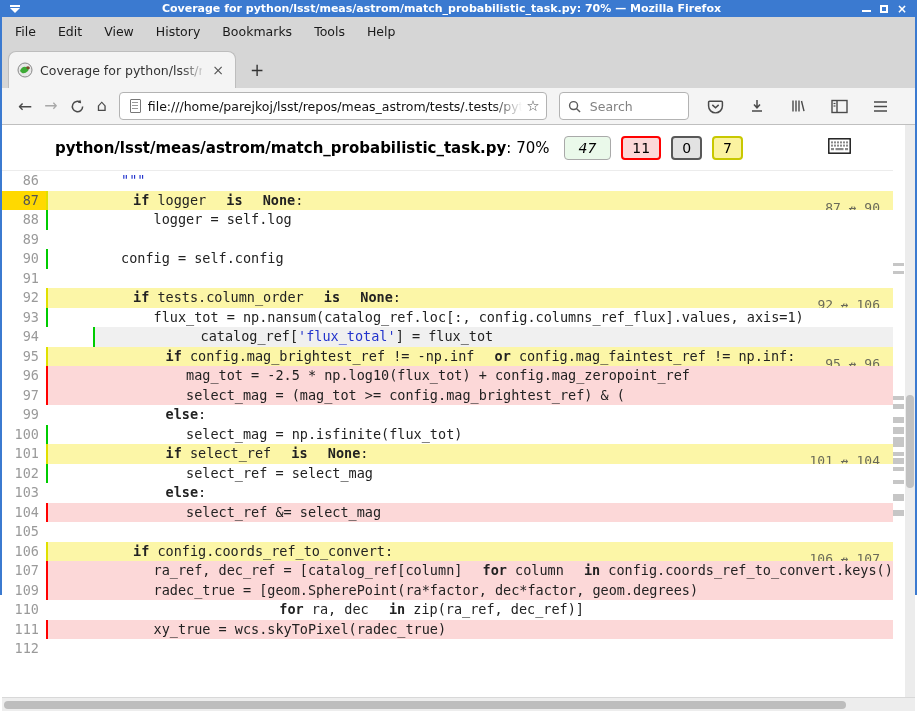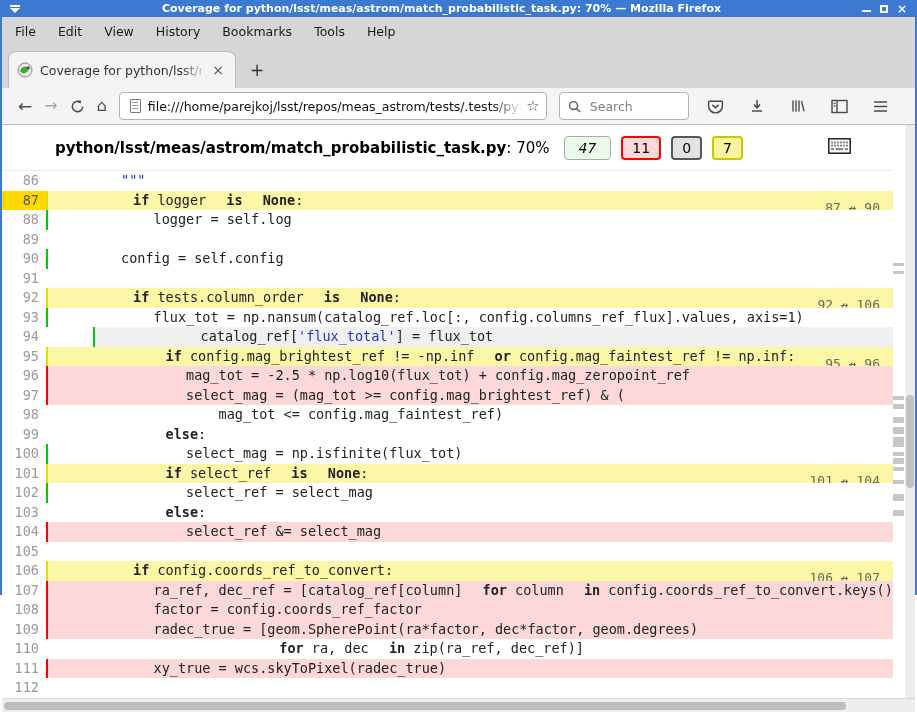--- a/index.html
+++ b/index.html
@@ -226,31 +226,29 @@
           <p class="row"><span class="num">88</span><span class="body run"><span class="p">            logger = self.log</span></span></p>
           <p class="row"><span class="num">89</span><span class="body"></span></p>
           <p class="row"><span class="num">90</span><span class="body run"><span class="p">        config = self.config</span></span></p>
           <p class="row"><span class="num">91</span><span class="body"></span></p>
           <p class="row"><span class="num">92</span><span class="body par"><span class="p">        </span><span class="k">if</span><span class="p"> tests.column_order </span><span class="k">is</span><span class="p"> </span><span class="k">None</span><span class="p">:</span><span class="ann">92 ↛ 106</span></span></p>
           <p class="row"><span class="num">93</span><span class="body run"><span class="p">            flux_tot = np.nansum(catalog_ref.loc[:, config.columns_ref_flux].values, axis=1)</span></span></p>
           <p class="row"><span class="num">94</span><span class="body run hl"><span class="p">            catalog_ref[</span><span class="s">'flux_total'</span><span class="p">] = flux_tot</span></span></p>
           <p class="row"><span class="num">95</span><span class="body par"><span class="p">            </span><span class="k">if</span><span class="p"> config.mag_brightest_ref != -np.inf </span><span class="k">or</span><span class="p"> config.mag_faintest_ref != np.inf:</span><span class="ann">95 ↛ 96</span></span></p>
           <p class="row"><span class="num">96</span><span class="body mis"><span class="p">                mag_tot = -2.5 * np.log10(flux_tot) + config.mag_zeropoint_ref</span></span></p>
           <p class="row"><span class="num">97</span><span class="body mis"><span class="p">                select_mag = (mag_tot &gt;= config.mag_brightest_ref) &amp; (</span></span></p>
-          <p class="row"><span class="num">98</span><span class="body"><span class="p">                    mag_tot &lt;= config.mag_faintest_ref)</span></span></p>
           <p class="row"><span class="num">99</span><span class="body"><span class="p">            </span><span class="k">else</span><span class="p">:</span></span></p>
           <p class="row"><span class="num">100</span><span class="body run"><span class="p">                select_mag = np.isfinite(flux_tot)</span></span></p>
           <p class="row"><span class="num">101</span><span class="body par"><span class="p">            </span><span class="k">if</span><span class="p"> select_ref </span><span class="k">is</span><span class="p"> </span><span class="k">None</span><span class="p">:</span><span class="ann">101 ↛ 104</span></span></p>
           <p class="row"><span class="num">102</span><span class="body run"><span class="p">                select_ref = select_mag</span></span></p>
           <p class="row"><span class="num">103</span><span class="body"><span class="p">            </span><span class="k">else</span><span class="p">:</span></span></p>
           <p class="row"><span class="num">104</span><span class="body mis"><span class="p">                select_ref &amp;= select_mag</span></span></p>
           <p class="row"><span class="num">105</span><span class="body"></span></p>
           <p class="row"><span class="num">106</span><span class="body par"><span class="p">        </span><span class="k">if</span><span class="p"> config.coords_ref_to_convert:</span><span class="ann">106 ↛ 107</span></span></p>
           <p class="row"><span class="num">107</span><span class="body mis"><span class="p">            ra_ref, dec_ref = [catalog_ref[column] </span><span class="k">for</span><span class="p"> column </span><span class="k">in</span><span class="p"> config.coords_ref_to_convert.keys()]</span></span></p>
-          <p class="row"><span class="num">108</span><span class="body mis"><span class="p">            factor = config.coords_ref_factor</span></span></p>
           <p class="row"><span class="num">109</span><span class="body mis"><span class="p">            radec_true = [geom.SpherePoint(ra*factor, dec*factor, geom.degrees)</span></span></p>
           <p class="row"><span class="num">110</span><span class="body"><span class="p">                          </span><span class="k">for</span><span class="p"> ra, dec </span><span class="k">in</span><span class="p"> zip(ra_ref, dec_ref)]</span></span></p>
           <p class="row"><span class="num">111</span><span class="body mis"><span class="p">            xy_true = wcs.skyToPixel(radec_true)</span></span></p>
           <p class="row"><span class="num">112</span><span class="body"></span></p>
         </div>
     </div>
     <div class="markercol" id="markers">
         <div class="marker" style="top: 138px; height: 3px;"></div>
         <div class="marker" style="top: 146px; height: 3px;"></div>
         <div class="marker" style="top: 271px; height: 4px;"></div>

